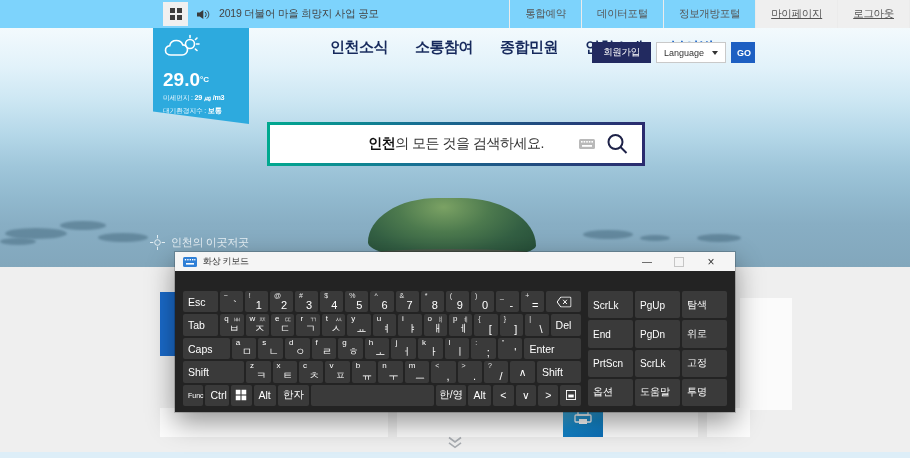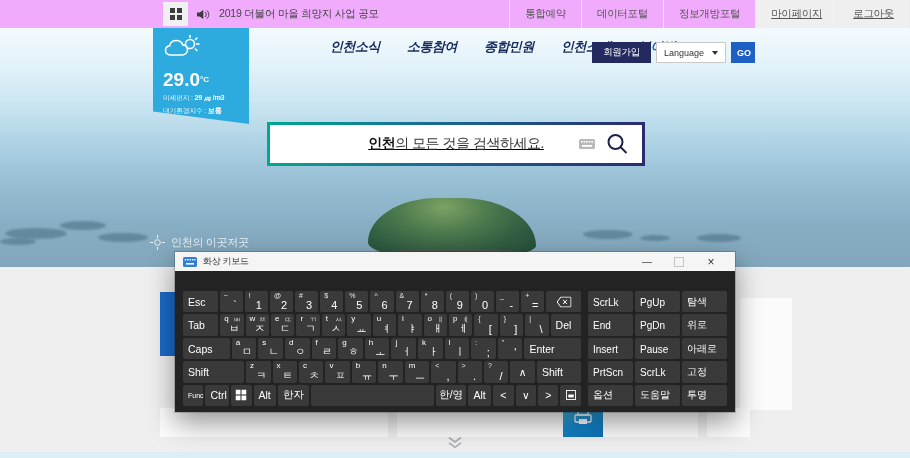--- a/index.html
+++ b/index.html
@@ -1,20 +1,20 @@
 <!DOCTYPE html>
 <html><head>
 <meta charset="utf-8">
 <style>
   html,body{margin:0;padding:0;background:#d7d7d7;}
   .screen{position:relative;width:910px;height:458px;overflow:hidden;background:#efefef;
           font-family:"Liberation Sans","DejaVu Sans",sans-serif;-webkit-font-smoothing:antialiased;}
 
   
-  .topbar{position:absolute;left:0;top:0;width:910px;height:28px;background:#f0abfc;display:flex;align-items:stretch;z-index:20;}
+  .topbar{position:absolute;left:0;top:0;width:910px;height:28px;background:#7dd3fc;display:flex;align-items:stretch;z-index:20;}
   .tb-left{display:flex;align-items:center;margin-left:163px;gap:9px;}
   .apps-btn{width:25px;height:24px;background:#f0f0f0;border:none;display:flex;align-items:center;justify-content:center;cursor:pointer;padding:0;}
   .apps-grid{display:grid;grid-template-columns:5px 5px;grid-template-rows:5px 5px;gap:2px;}
   .apps-grid i{background:#3d3d3d;display:block;}
   .announce{font-size:10.5px;color:#444;letter-spacing:-0.2px;}
   .tb-right{margin-left:auto;display:flex;height:100%;}
   .tlink{display:flex;align-items:center;padding:0 15px;font-size:10.5px;color:#555;border-left:1px solid #ebebeb;cursor:pointer;letter-spacing:-0.3px;}
   .tlink:last-child{border-right:1px solid #ebebeb;}
   .tlink.hl{background:#efefef;text-decoration:underline;}
 
@@ -31,33 +31,33 @@
   
   .weather{position:absolute;left:153px;top:0;width:96px;height:96px;background:#2daade;color:#fff;
     clip-path:polygon(0 0,100% 0,100% 100%,0 87%);padding:6px 0 0 10px;box-sizing:border-box;z-index:5;}
   .w-temp{font-size:19px;font-weight:bold;line-height:20px;margin-top:2px;}
   .w-unit{font-size:8px;font-weight:bold;vertical-align:top;}
   .w-line{font-size:6.8px;color:#eaf8ff;margin-top:3px;letter-spacing:-0.2px;}
   .w-line b{color:#ffffff;font-size:7.2px;}
 
   
   .main-nav{position:absolute;left:330px;top:10px;display:flex;gap:27px;z-index:6;}
-  .nav-item{font-size:13px;font-weight:bold;color:#16295c;cursor:pointer;letter-spacing:-0.5px;display:flex;align-items:center;gap:3px;font-style:italic;}
+  .nav-item{font-size:15px;font-weight:bold;color:#16295c;cursor:pointer;letter-spacing:-0.5px;display:flex;align-items:center;gap:3px;}
   .nav-item.accent{color:#1c64c8;}
   .nav-dots{display:grid;grid-template-columns:3px 3px;grid-template-rows:3px 3px;gap:1.5px;}
   .nav-dots i{background:#1c64c8;display:block;}
   .member{position:absolute;right:155px;top:14px;display:flex;gap:5px;z-index:6;align-items:center;}
   .signup-btn{background:#222a60;color:#fff;font-size:9.5px;border:none;padding:0 11px;height:21px;cursor:pointer;letter-spacing:-0.3px;}
   .lang-select{background:#fff;border:1px solid #c9c9c9;height:21px;box-sizing:border-box;display:flex;align-items:center;gap:8px;padding:0 7px;font-size:9px;color:#333;cursor:pointer;}
   .lang-caret{width:0;height:0;border-left:3.5px solid transparent;border-right:3.5px solid transparent;border-top:4px solid #333;}
   .go-btn{background:#1d5fc2;color:#fff;font-size:9px;font-weight:bold;border:none;width:24px;height:21px;cursor:pointer;}
 
   
   .searchbox{position:absolute;left:267px;top:94px;width:378px;height:44px;box-sizing:border-box;padding:3px;
-    background:linear-gradient(90deg,#00a98f 0%,#176f93 40%,#2b2b6e 100%);z-index:6;text-decoration:underline;}
+    background:linear-gradient(90deg,#00a98f 0%,#176f93 40%,#2b2b6e 100%);z-index:6;}
   .search-inner{position:relative;background:#fff;width:100%;height:100%;display:flex;align-items:center;justify-content:center;cursor:text;}
   .search-ph{font-size:14px;color:#333;letter-spacing:-0.5px;}
   .search-ph b{color:#111;}
   .search-kb{position:absolute;right:47px;top:50%;transform:translateY(-50%);cursor:pointer;line-height:0;}
   .search-mag{position:absolute;right:13px;top:50%;transform:translateY(-50%);cursor:pointer;line-height:0;}
 
   
   .hero-caption{position:absolute;left:150px;top:207px;display:flex;align-items:center;gap:6px;z-index:6;}
   .hero-caption span{font-size:11px;color:#eef6fa;opacity:.95;letter-spacing:-0.3px;}
 
@@ -566,31 +566,20 @@
             </div>
             <div class="key" style="flex-grow: 1;">
               <span class="m">PgDn</span>
             </div>
             <div class="key" style="flex-grow: 1;">
               <span class="m">위로</span>
             </div>
           </div>
           <div class="krow">
             <div class="key" style="flex-grow: 1;">
-              <span class="m">Insert</span>
-            </div>
-            <div class="key" style="flex-grow: 1;">
-              <span class="m">Pause</span>
-            </div>
-            <div class="key" style="flex-grow: 1;">
-              <span class="m">아래로</span>
-            </div>
-          </div>
-          <div class="krow">
-            <div class="key" style="flex-grow: 1;">
               <span class="m">PrtScn</span>
             </div>
             <div class="key" style="flex-grow: 1;">
               <span class="m">ScrLk</span>
             </div>
             <div class="key" style="flex-grow: 1;">
               <span class="m">고정</span>
             </div>
           </div>
           <div class="krow">

